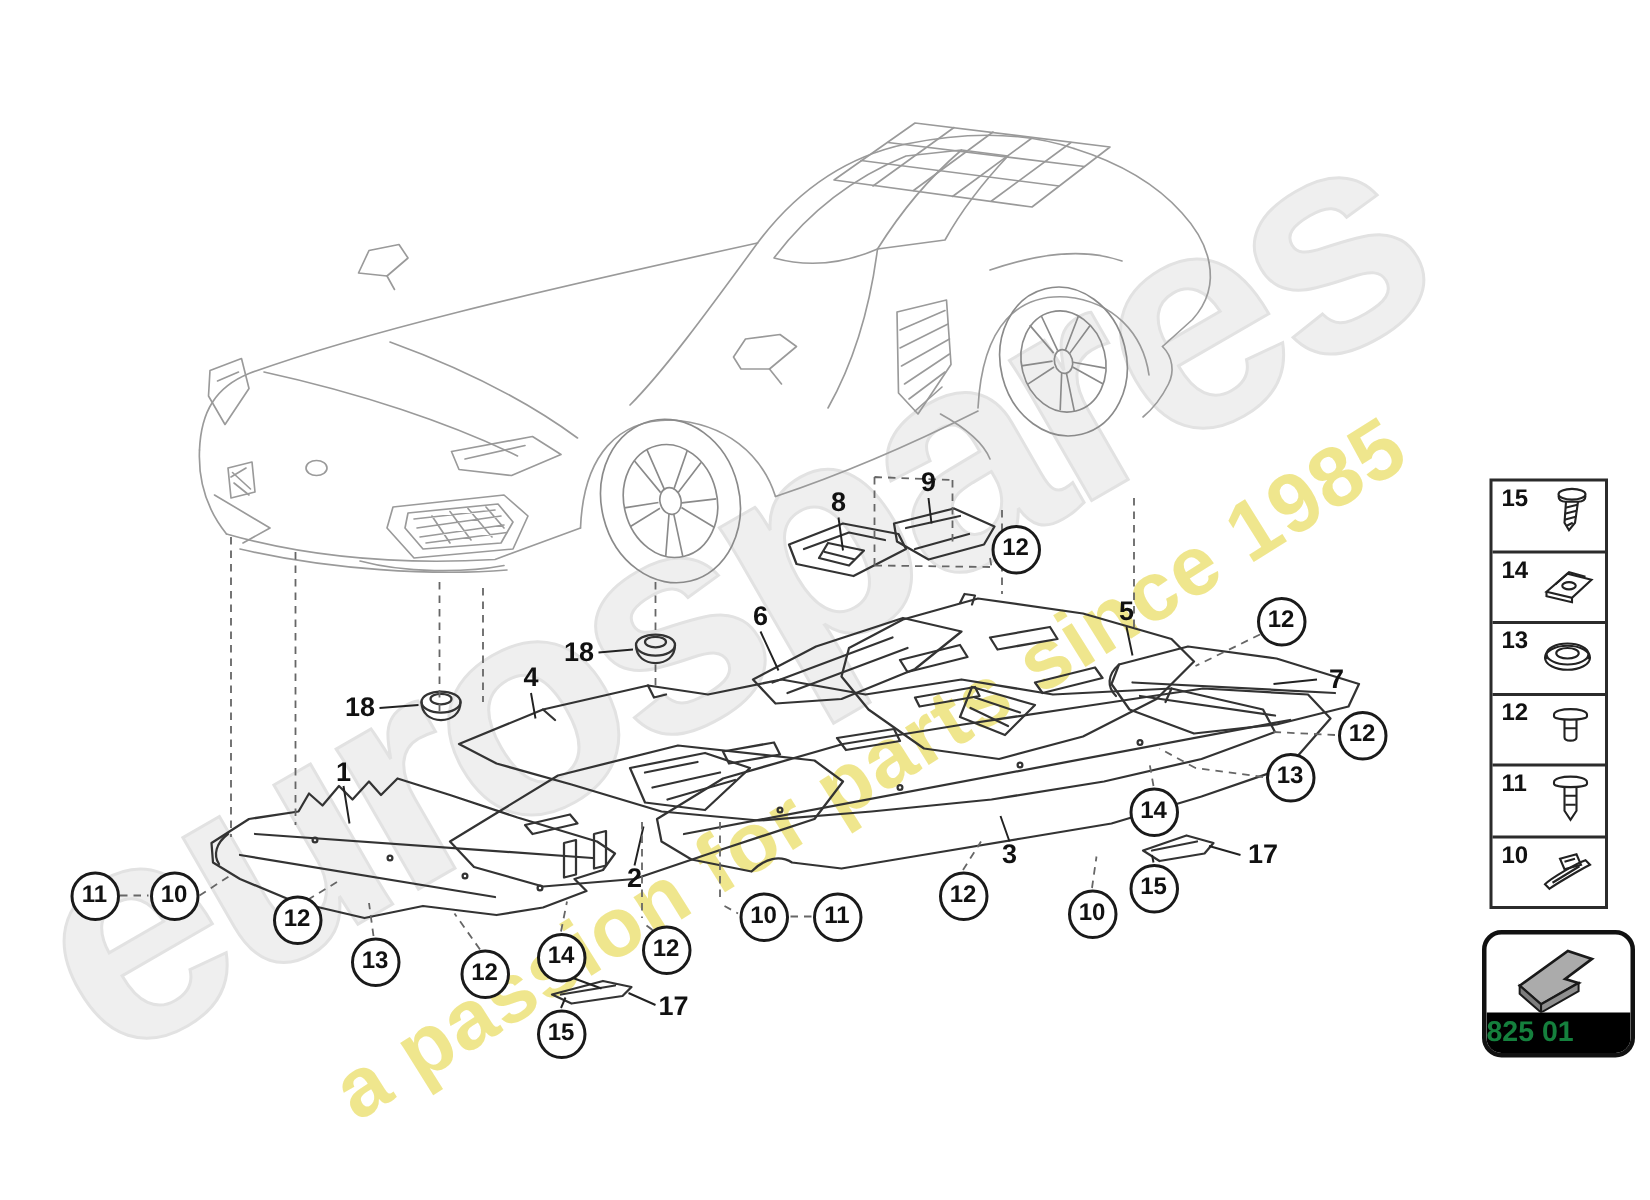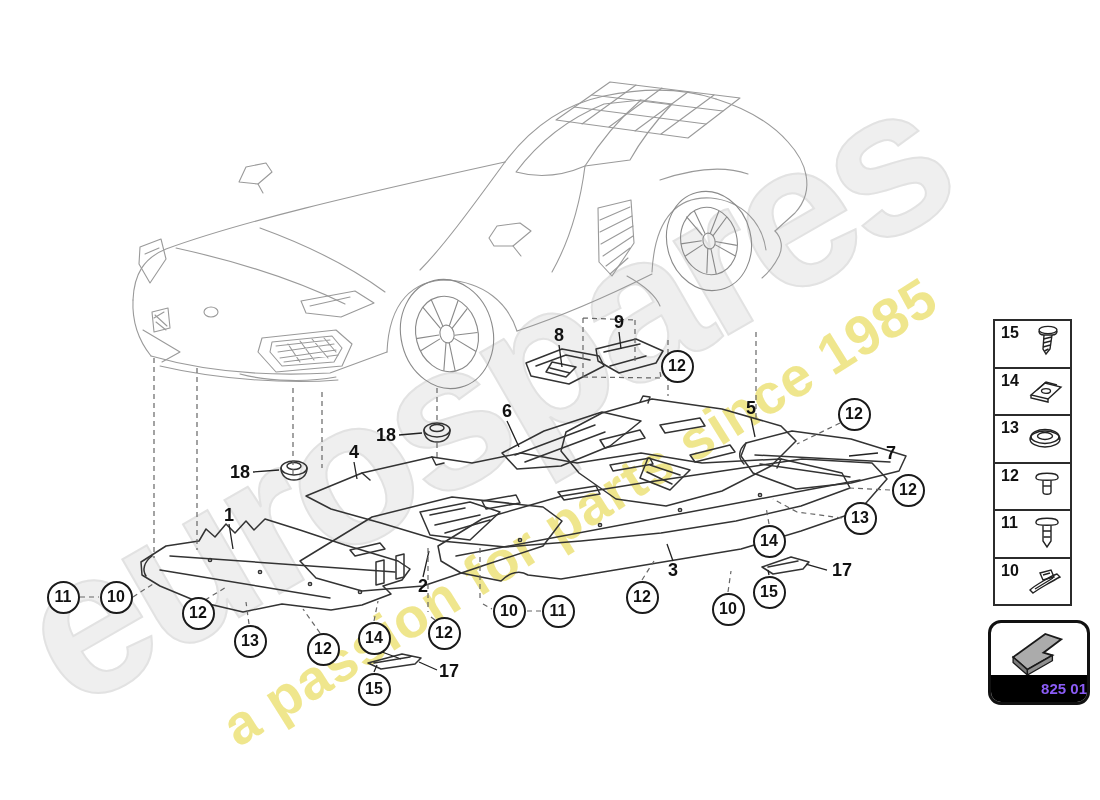--- a/index.html
+++ b/index.html
@@ -24,21 +24,21 @@
   .legend-row{position:relative;flex:1;border-top:2px solid #2b2b2b;}
   .legend-row:first-child{border-top:none;}
   .legend-num{position:absolute;top:3px;left:6px;font-size:16px;font-weight:bold;color:#111;}
   .legend-icon{position:absolute;right:3px;top:50%;transform:translateY(-50%);}
   
   .partbox{position:absolute;left:988px;top:620px;width:102px;height:85px;border:3px solid #111;
            border-radius:13px;background:#fff;box-sizing:border-box;overflow:hidden;}
   .partbox .arrowarea{position:absolute;top:0;left:0;right:0;height:53px;display:flex;
            align-items:center;justify-content:center;}
   .partbox .codebar{position:absolute;bottom:0;left:0;right:0;height:27px;background:#000;
-           color:#8b5cf6;font-size:15px;font-weight:bold;text-align:right;line-height:27px;}
+           color:#15803d;font-size:19px;font-weight:bold;text-align:left;line-height:27px;}
 </style>
 </head>
 <body>
 
 <div class="stage">
 
   <div class="wm-brand">eurospares</div>
   <div class="wm-tagline">a passion for parts since 1985</div>
 
   <svg class="art" width="1100" height="800" viewBox="0 0 1100 800">

